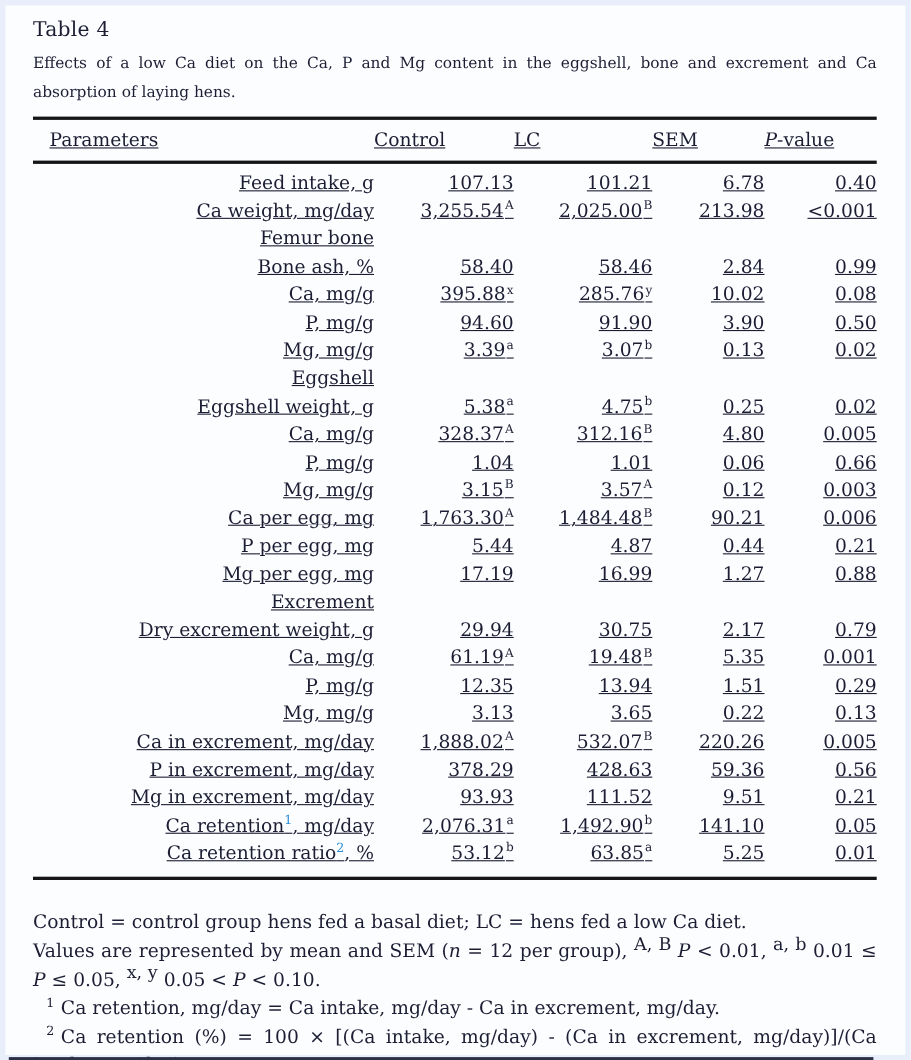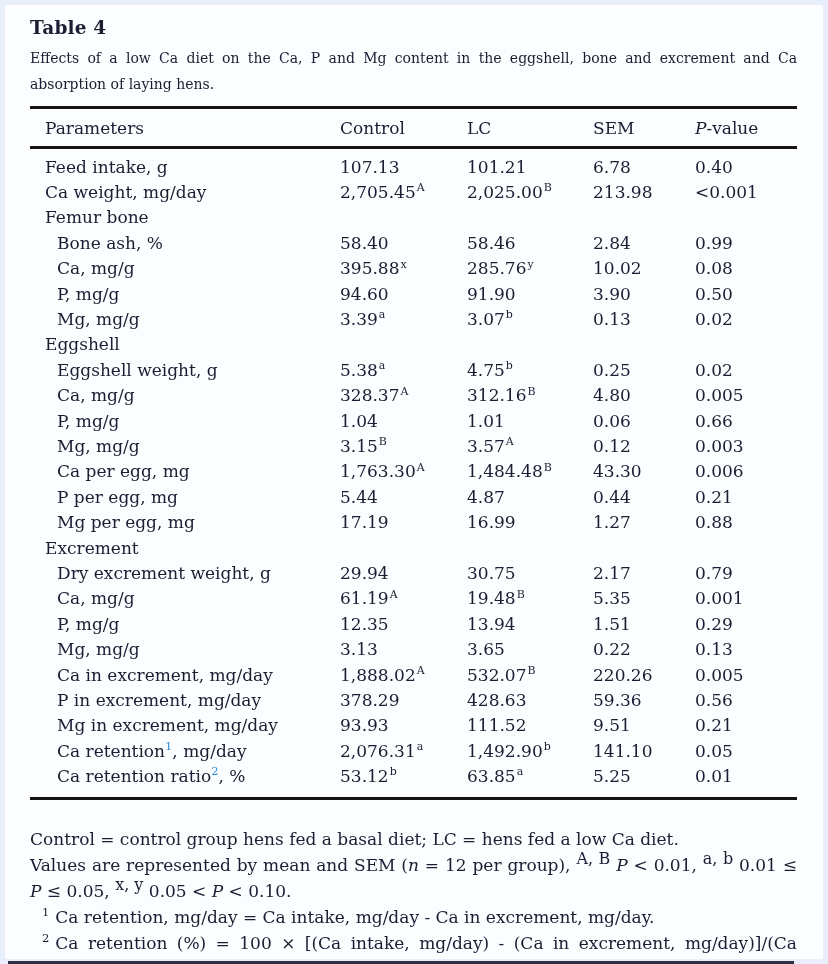--- a/index.html
+++ b/index.html
@@ -18,38 +18,39 @@
     -webkit-font-smoothing:antialiased;
     overflow:hidden;
   }
   .page{
     position:absolute;inset:0;box-sizing:border-box;
     background:var(--page-bg);
     border:5px solid var(--frame);
     padding:8px 26px 0 25px;
   }
   .title{
-    font-size:18.5px;font-weight:bold;margin:4px 0 7px 0;
+    font-size:18.5px;font-weight:normal;margin:4px 0 7px 0;
     letter-spacing:.2px;
   }
   .caption{
     font-size:14px;line-height:26px;text-align:justify;margin:0;
   }
   .tbl{margin-top:9px;}
   .rule{height:3px;background:var(--rule);}
   .grid{
     display:grid;
     grid-template-columns:310px 127px 126px 102px 1fr;
     align-items:center;
     font-size:17px;
+    text-decoration:underline;
   }
   .thead{height:37px;}
   .hc:first-child{padding-left:15px;}
   .rows{padding:5px 0 8px 0;}
-  .trow{height:25.4px;}
+  .trow{height:25.4px;text-align:right;}
   .c-label{padding-left:15px;white-space:nowrap;overflow:visible;}
   .trow.indent .c-label{padding-left:27px;}
   .c-num{white-space:nowrap;}
   sup{line-height:0;}
   .vsup{font-size:11px;margin-left:1px;}
   .fn-ref{color:var(--link);font-size:11.5px;cursor:pointer;}
   .it{font-style:italic;}
   .sup{font-size:16px;}
   .fnotes{margin-top:26px;font-size:17px;line-height:26px;}
   .fnote{margin:0;text-align:justify;}
@@ -81,21 +82,21 @@
     <div class="rows">
         <div class="grid trow">
     <div class="cell c-label"><span class="lbl-text">Feed intake, g</span><span class="lbl-post"></span></div>
     <div class="cell c-num c-control"><span class="val">107.13</span></div>
     <div class="cell c-num c-lc"><span class="val">101.21</span></div>
     <div class="cell c-num c-sem"><span class="val">6.78</span></div>
     <div class="cell c-num c-p"><span class="val">0.40</span></div>
   </div>
         <div class="grid trow">
     <div class="cell c-label"><span class="lbl-text">Ca weight, mg/day</span><span class="lbl-post"></span></div>
-    <div class="cell c-num c-control"><span class="val">2,705.45</span><sup class="vsup">A</sup></div>
+    <div class="cell c-num c-control"><span class="val">3,255.54</span><sup class="vsup">A</sup></div>
     <div class="cell c-num c-lc"><span class="val">2,025.00</span><sup class="vsup">B</sup></div>
     <div class="cell c-num c-sem"><span class="val">213.98</span></div>
     <div class="cell c-num c-p"><span class="val">&lt;0.001</span></div>
   </div>
         <div class="grid trow section">
     <div class="cell c-label"><span class="lbl-text">Femur bone</span><span class="lbl-post"></span></div>
     <div class="cell c-num c-control"><span class="val"></span></div>
     <div class="cell c-num c-lc"><span class="val"></span></div>
     <div class="cell c-num c-sem"><span class="val"></span></div>
     <div class="cell c-num c-p"><span class="val"></span></div>
@@ -160,21 +161,21 @@
     <div class="cell c-label"><span class="lbl-text">Mg, mg/g</span><span class="lbl-post"></span></div>
     <div class="cell c-num c-control"><span class="val">3.15</span><sup class="vsup">B</sup></div>
     <div class="cell c-num c-lc"><span class="val">3.57</span><sup class="vsup">A</sup></div>
     <div class="cell c-num c-sem"><span class="val">0.12</span></div>
     <div class="cell c-num c-p"><span class="val">0.003</span></div>
   </div>
         <div class="grid trow indent">
     <div class="cell c-label"><span class="lbl-text">Ca per egg, mg</span><span class="lbl-post"></span></div>
     <div class="cell c-num c-control"><span class="val">1,763.30</span><sup class="vsup">A</sup></div>
     <div class="cell c-num c-lc"><span class="val">1,484.48</span><sup class="vsup">B</sup></div>
-    <div class="cell c-num c-sem"><span class="val">43.30</span></div>
+    <div class="cell c-num c-sem"><span class="val">90.21</span></div>
     <div class="cell c-num c-p"><span class="val">0.006</span></div>
   </div>
         <div class="grid trow indent">
     <div class="cell c-label"><span class="lbl-text">P per egg, mg</span><span class="lbl-post"></span></div>
     <div class="cell c-num c-control"><span class="val">5.44</span></div>
     <div class="cell c-num c-lc"><span class="val">4.87</span></div>
     <div class="cell c-num c-sem"><span class="val">0.44</span></div>
     <div class="cell c-num c-p"><span class="val">0.21</span></div>
   </div>
         <div class="grid trow indent">

